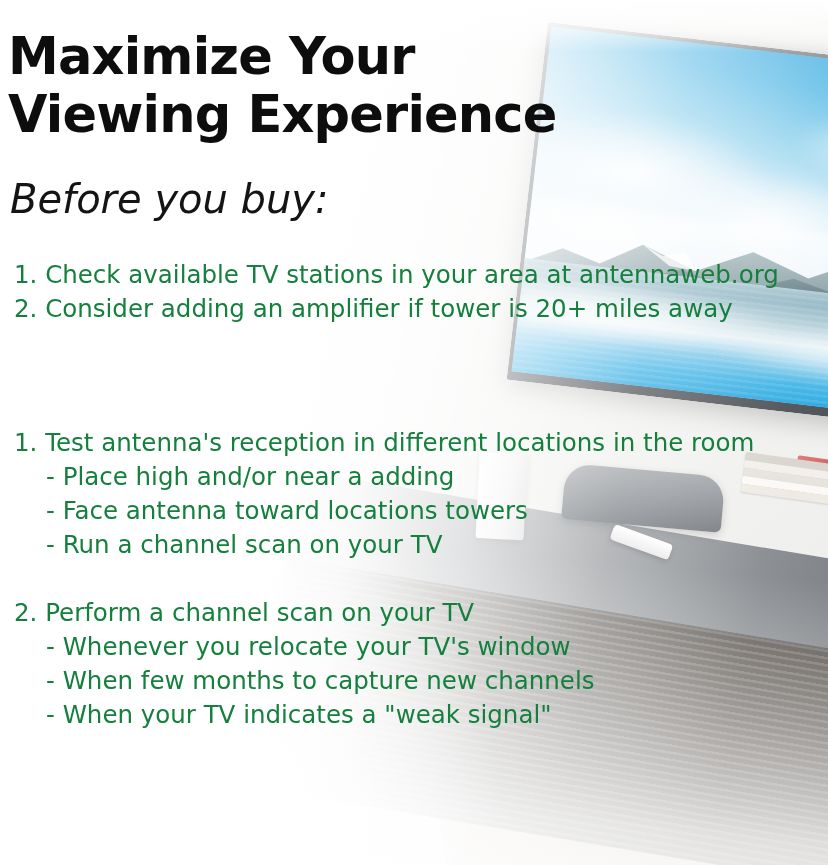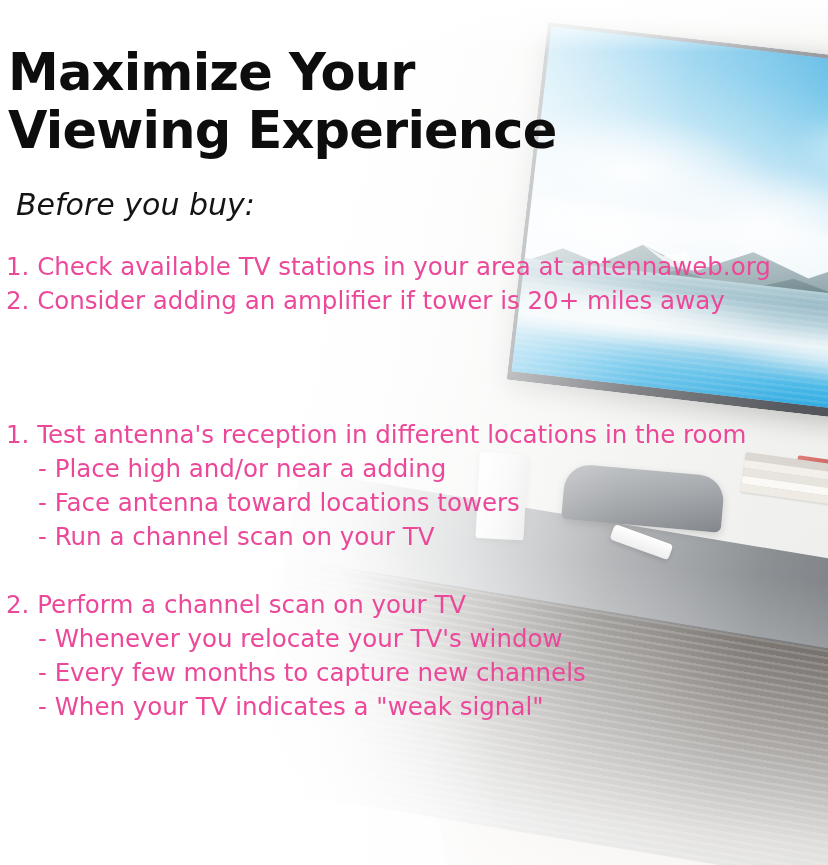--- a/index.html
+++ b/index.html
@@ -316,56 +316,56 @@
   
   #content {
     position: absolute;
     inset: 0;
     padding: 0;
   }
 
   .headline {
     position: absolute;
     left: 8px;
-    top: 44px;
+    top: 28px;
     width: 620px;
     margin: 0;
     font-family: "DejaVu Sans", "Liberation Sans", sans-serif;
     font-weight: 700;
     font-size: 51px;
     line-height: 58px;
     letter-spacing: -0.8px;
     color: #0d0d0d;
   }
 
   .subhead {
     position: absolute;
     left: 6px;
-    margin: 10px;
+    margin: 4px;
     font-family: "DejaVu Sans", "Liberation Sans", sans-serif;
     font-style: italic;
     font-weight: 400;
-    font-size: 30px;
+    font-size: 40px;
     line-height: 34px;
     color: #141414;
   }
   .subhead.s1 { top: 178px; }
   .subhead.s2 { top: 346px; }
 
   .steps {
     position: absolute;
     left: 6px;
-    margin: 0;
+    margin: 8px;
     padding: 0;
     list-style: none;
     font-family: "DejaVu Sans", "Liberation Sans", sans-serif;
     font-weight: 400;
     font-size: 24.5px;
     line-height: 34px;
-    color: #ec4899;
+    color: #15803d;
     width: 810px;
   }
   .steps.block-1 { top: 250px; }
   .steps.block-2 { top: 418px; }
 
   .step-line { white-space: nowrap; }
   .sub-line {
     white-space: nowrap;
     padding-left: 32px;
   }
@@ -448,18 +448,18 @@
 
 
     <ul class="steps block-2">
       <li class="step-line">1. Test antenna's reception in different locations in the room</li>
       <li class="sub-line">- Place high and/or near a adding</li>
       <li class="sub-line">- Face antenna toward locations towers</li>
       <li class="sub-line">- Run a channel scan on your TV</li>
       <li class="spacer-line"></li>
       <li class="step-line">2. Perform a channel scan on your TV</li>
       <li class="sub-line">- Whenever you relocate your TV's window</li>
-      <li class="sub-line">- Every few months to capture new channels</li>
+      <li class="sub-line">- When few months to capture new channels</li>
       <li class="sub-line">- When your TV indicates a "weak signal"</li>
     </ul>
 
   </div>
 </div>
 
 </body></html>

